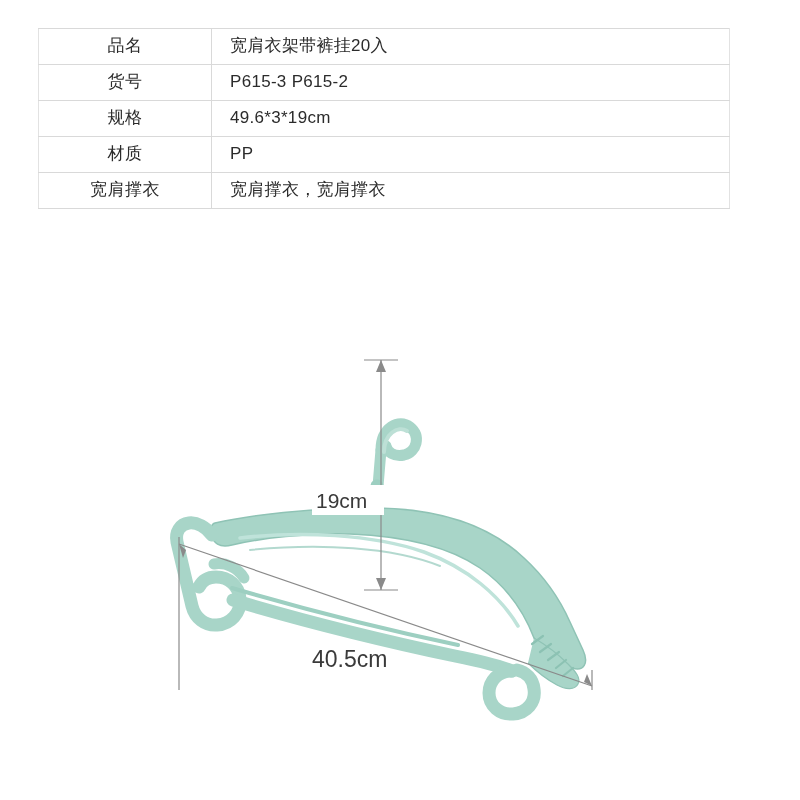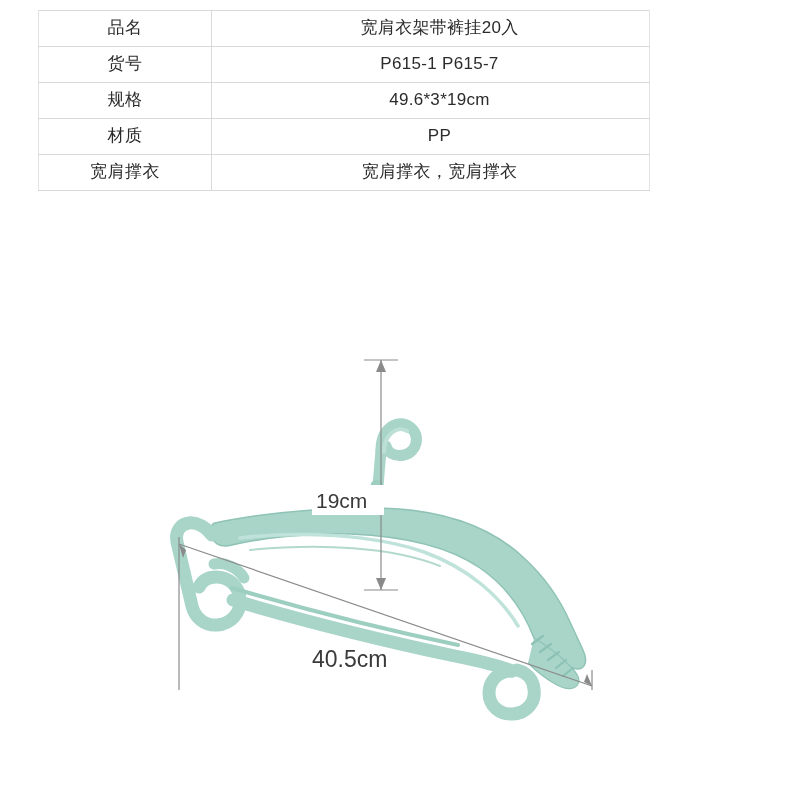--- a/index.html
+++ b/index.html
@@ -13,22 +13,22 @@
     font-family: "Liberation Sans", sans-serif;
     color: #2b2b2b;
     overflow: hidden;
     position: relative;
   }
 
   
   .spec-wrap {
     position: absolute;
     left: 38px;
-    top: 10px;
-    width: 612px;
+    top: 28px;
+    width: 692px;
   }
   table.spec {
     border-collapse: collapse;
     width: 100%;
     table-layout: fixed;
   }
   table.spec tr {
     height: 36px;
   }
   table.spec td {
@@ -39,21 +39,21 @@
     line-height: 1.2;
   }
   table.spec td.label {
     width: 172px;
     text-align: center;
     color: #2b2b2b;
     letter-spacing: 0.5px;
   }
   table.spec td.value {
     padding-left: 18px;
-    text-align: center;
+    text-align: left;
     color: #2b2b2b;
     letter-spacing: 0.3px;
   }
   
   table.spec tr td:first-child {
     border-left: 1px solid #e2e2e2;
   }
   table.spec tr td:last-child {
     border-right: 1px solid #e2e2e2;
   }
@@ -79,21 +79,21 @@
 
 <div class="spec-wrap">
   <table class="spec">
     <tbody>
       <tr>
         <td class="label">品名</td>
         <td class="value">宽肩衣架带裤挂20入</td>
       </tr>
       <tr>
         <td class="label">货号</td>
-        <td class="value">P615-1 P615-7</td>
+        <td class="value">P615-3 P615-2</td>
       </tr>
       <tr>
         <td class="label">规格</td>
         <td class="value">49.6*3*19cm</td>
       </tr>
       <tr>
         <td class="label">材质</td>
         <td class="value">PP</td>
       </tr>
       <tr>

